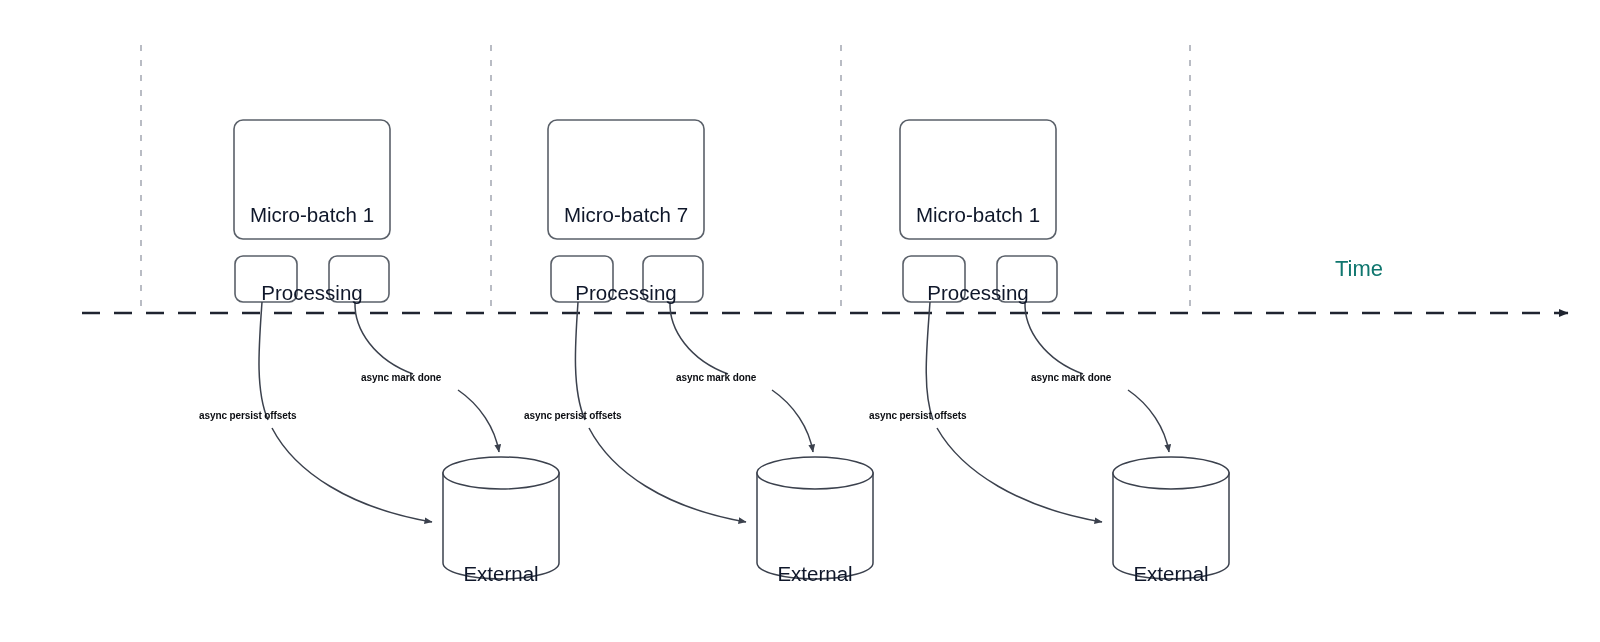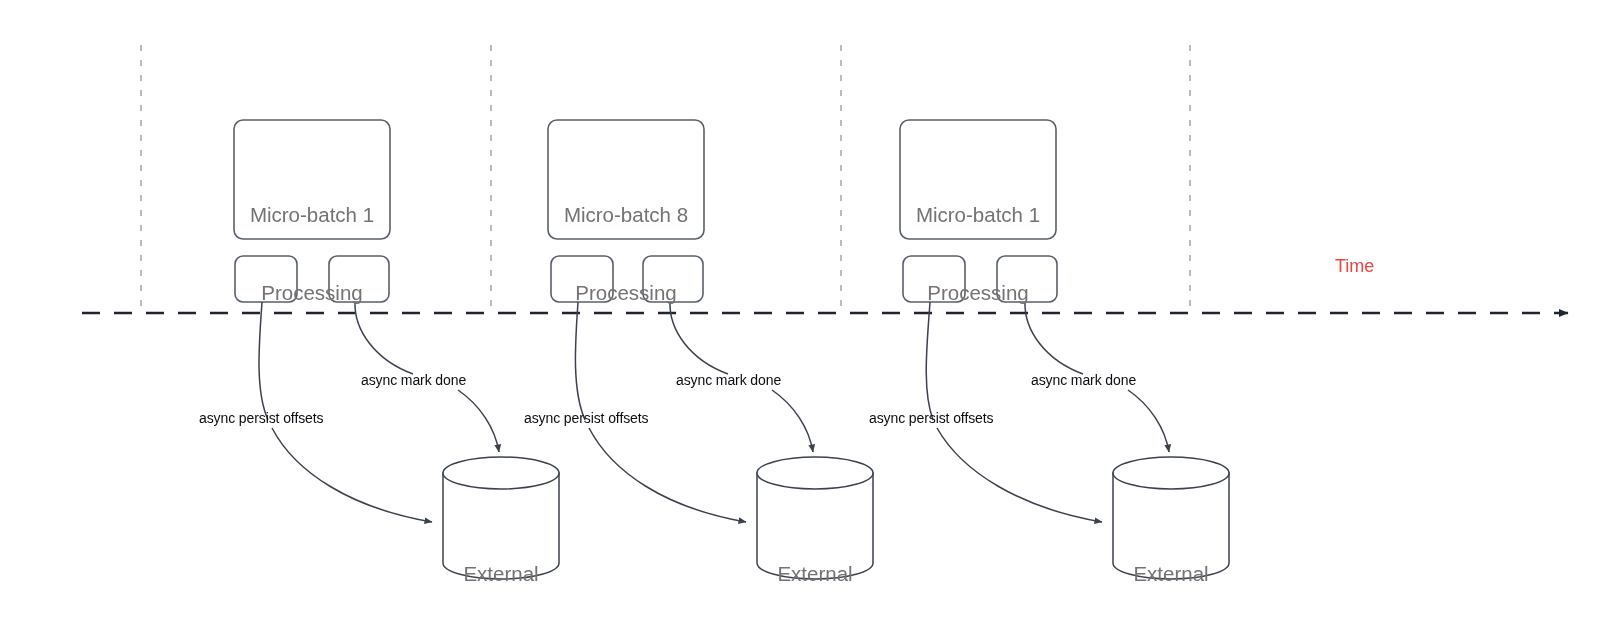--- a/index.html
+++ b/index.html
@@ -20,43 +20,43 @@
     top: 0;
     left: 0;
     width: 1600px;
     height: 642px;
   }
   .box-label,
   .cyl-label,
   .flow-label,
   .time-label {
     position: absolute;
-    color: #737373;
+    color: #0f172a;
     white-space: pre;
     pointer-events: none;
   }
   .box-label {
     font-size: 20.5px;
     line-height: 26px;
     text-align: center;
   }
   .cyl-label {
     font-size: 20.5px;
     line-height: 28px;
     text-align: center;
   }
   .flow-label {
-    font-size: 14px;
-    font-weight: normal;
+    font-size: 10px;
+    font-weight: bold;
     color: #0b0d12;
     letter-spacing: -0.1px;
   }
   .time-label {
-    font-size: 18px;
-    color: #ef4444;
+    font-size: 22px;
+    color: #0f766e;
   }
 </style>
 </head>
 <body>
 
 <div id="canvas">
 
   <svg class="layer" viewBox="0 0 1600 642">
     <defs>
       <marker id="arrowhead" markerWidth="9" markerHeight="9" refX="7.5" refY="3.4" orient="auto" markerUnits="userSpaceOnUse">
@@ -133,21 +133,21 @@
     <div>Processing</div>
   </div>
   <div class="cyl-label" style="left:443px; top:504px; width:116px;">
     <div>External</div>
     
   </div>
   <div class="flow-label" style="left:199px; top:410px;">async persist offsets</div>
   <div class="flow-label" style="left:361px; top:372px;">async mark done</div>
 
   <div class="box-label" style="left:548px; top:150px; width:156px;">
-    <div>Micro-batch 8</div>
+    <div>Micro-batch 7</div>
     <div>Processing</div>
   </div>
   <div class="cyl-label" style="left:757px; top:504px; width:116px;">
     <div>External</div>
     
   </div>
   <div class="flow-label" style="left:524px; top:410px;">async persist offsets</div>
   <div class="flow-label" style="left:676px; top:372px;">async mark done</div>
 
   <div class="box-label" style="left:900px; top:150px; width:156px;">

